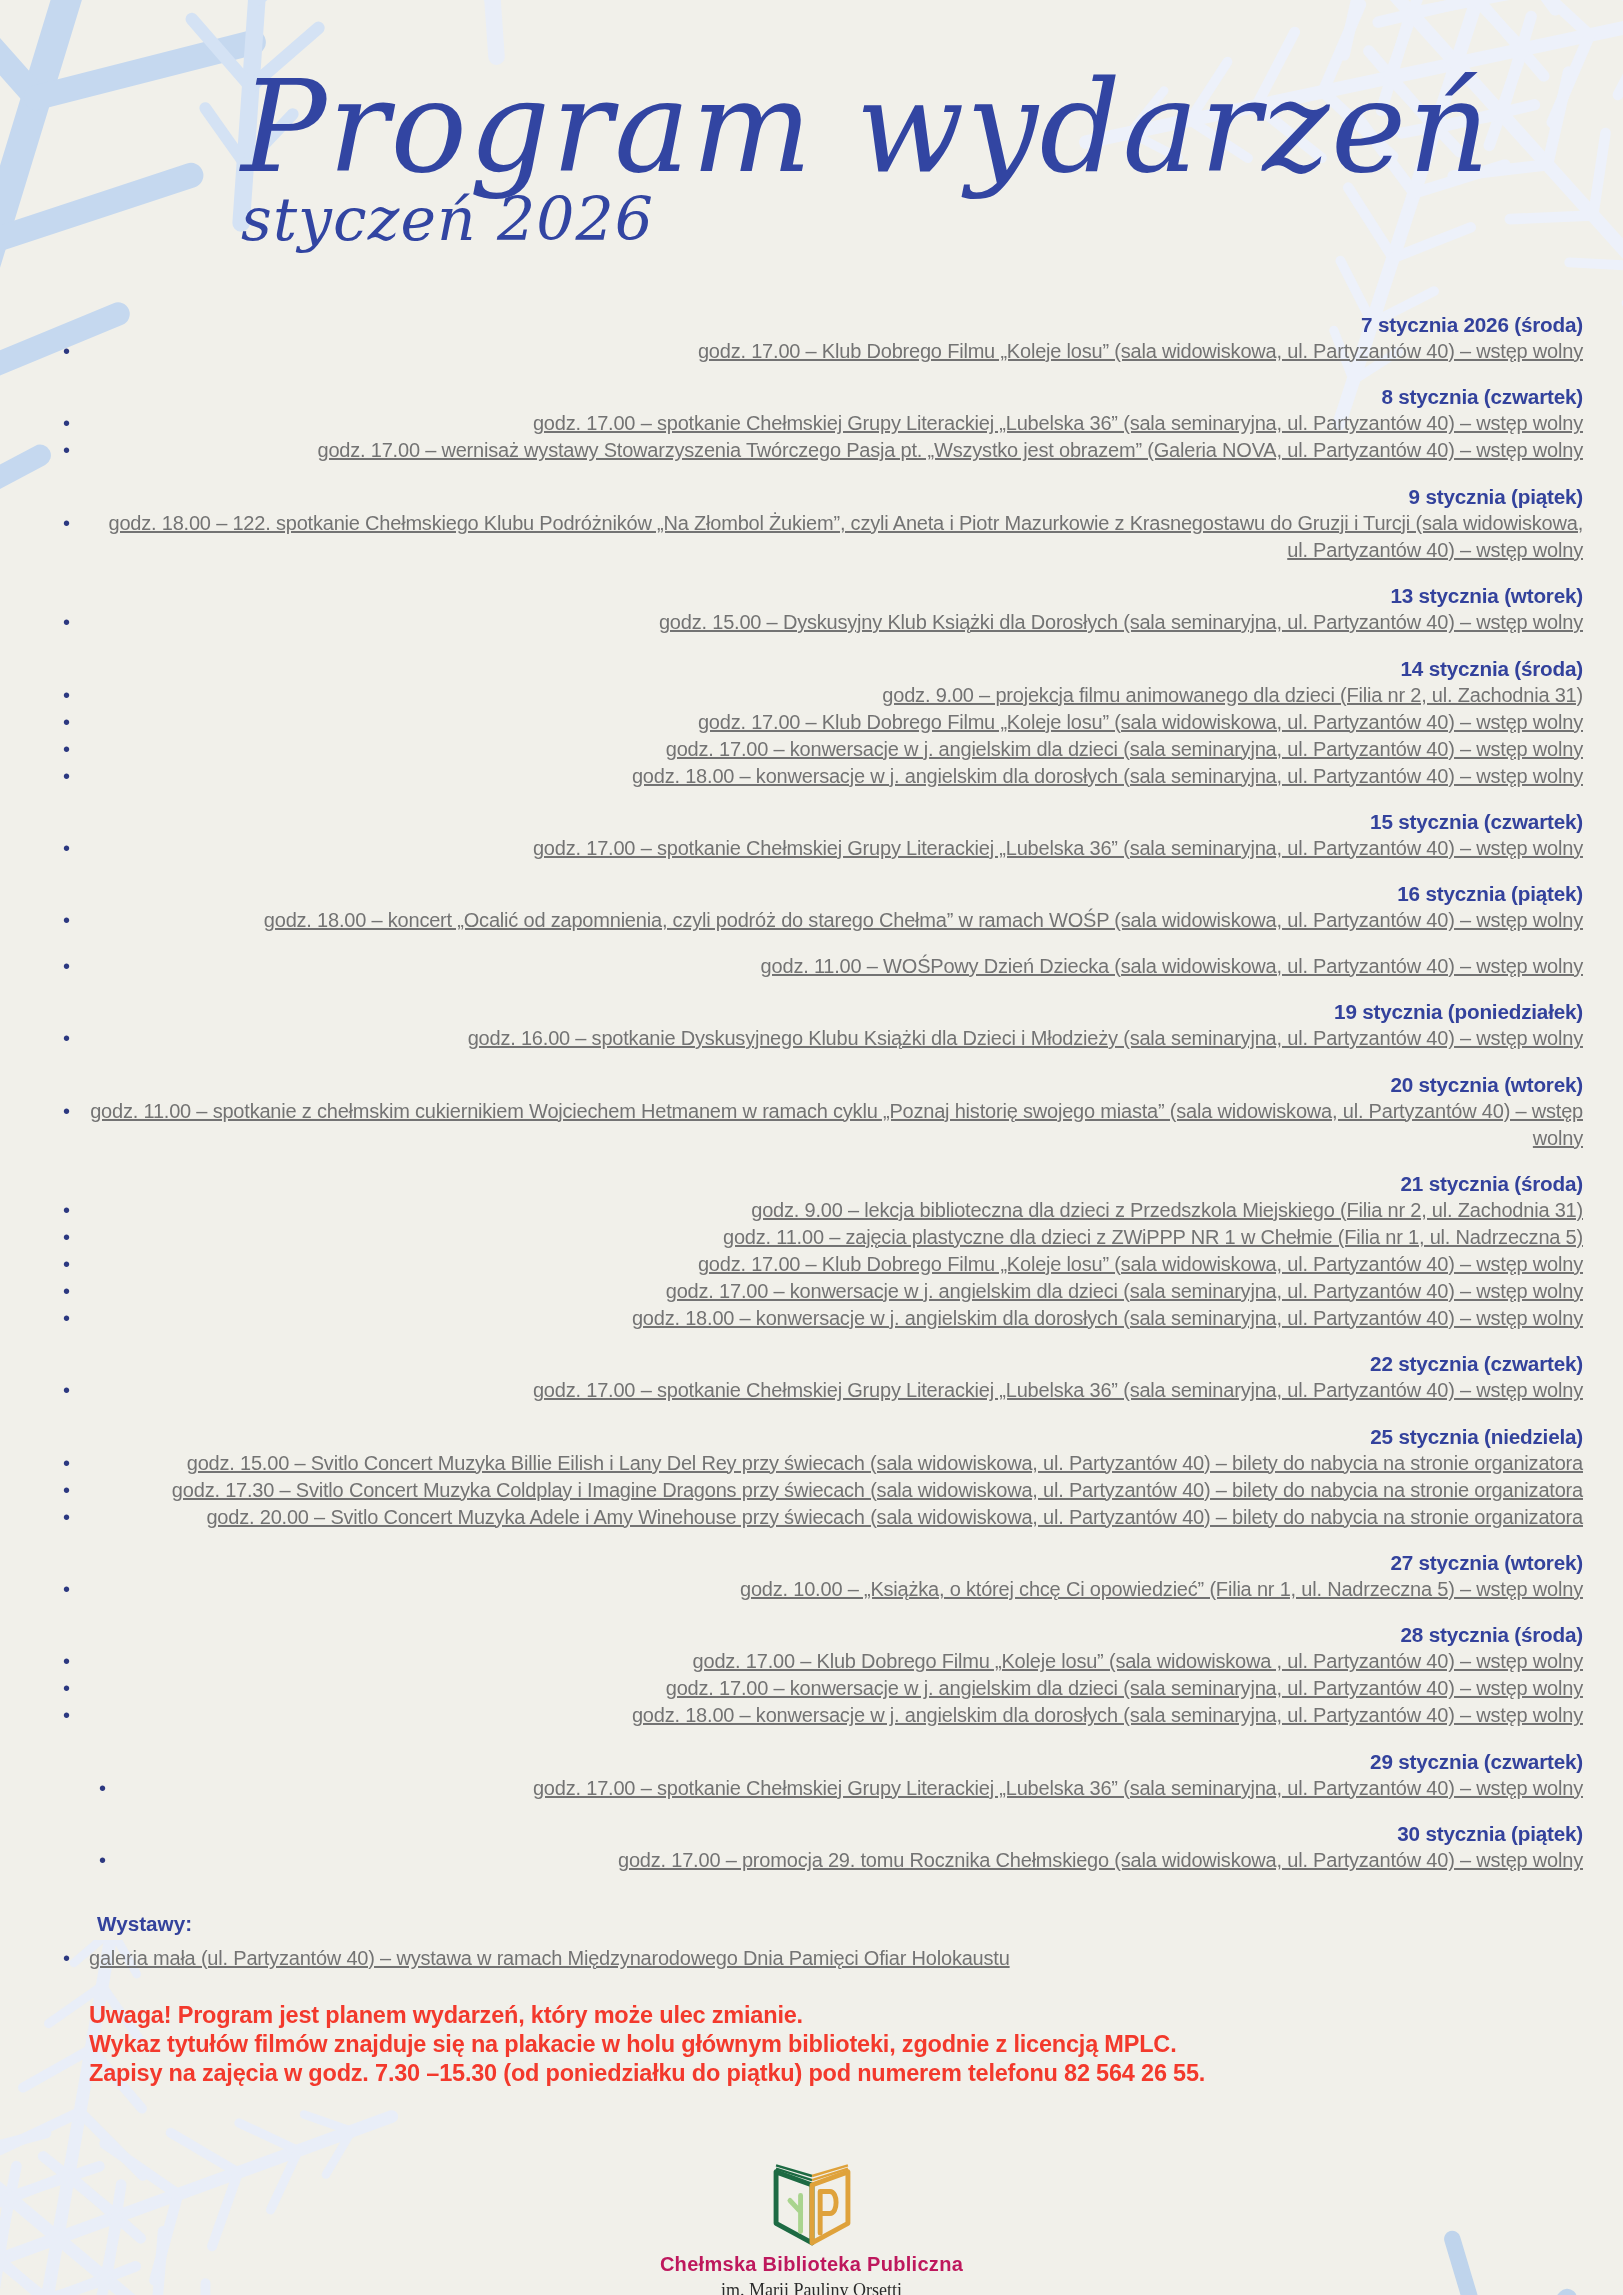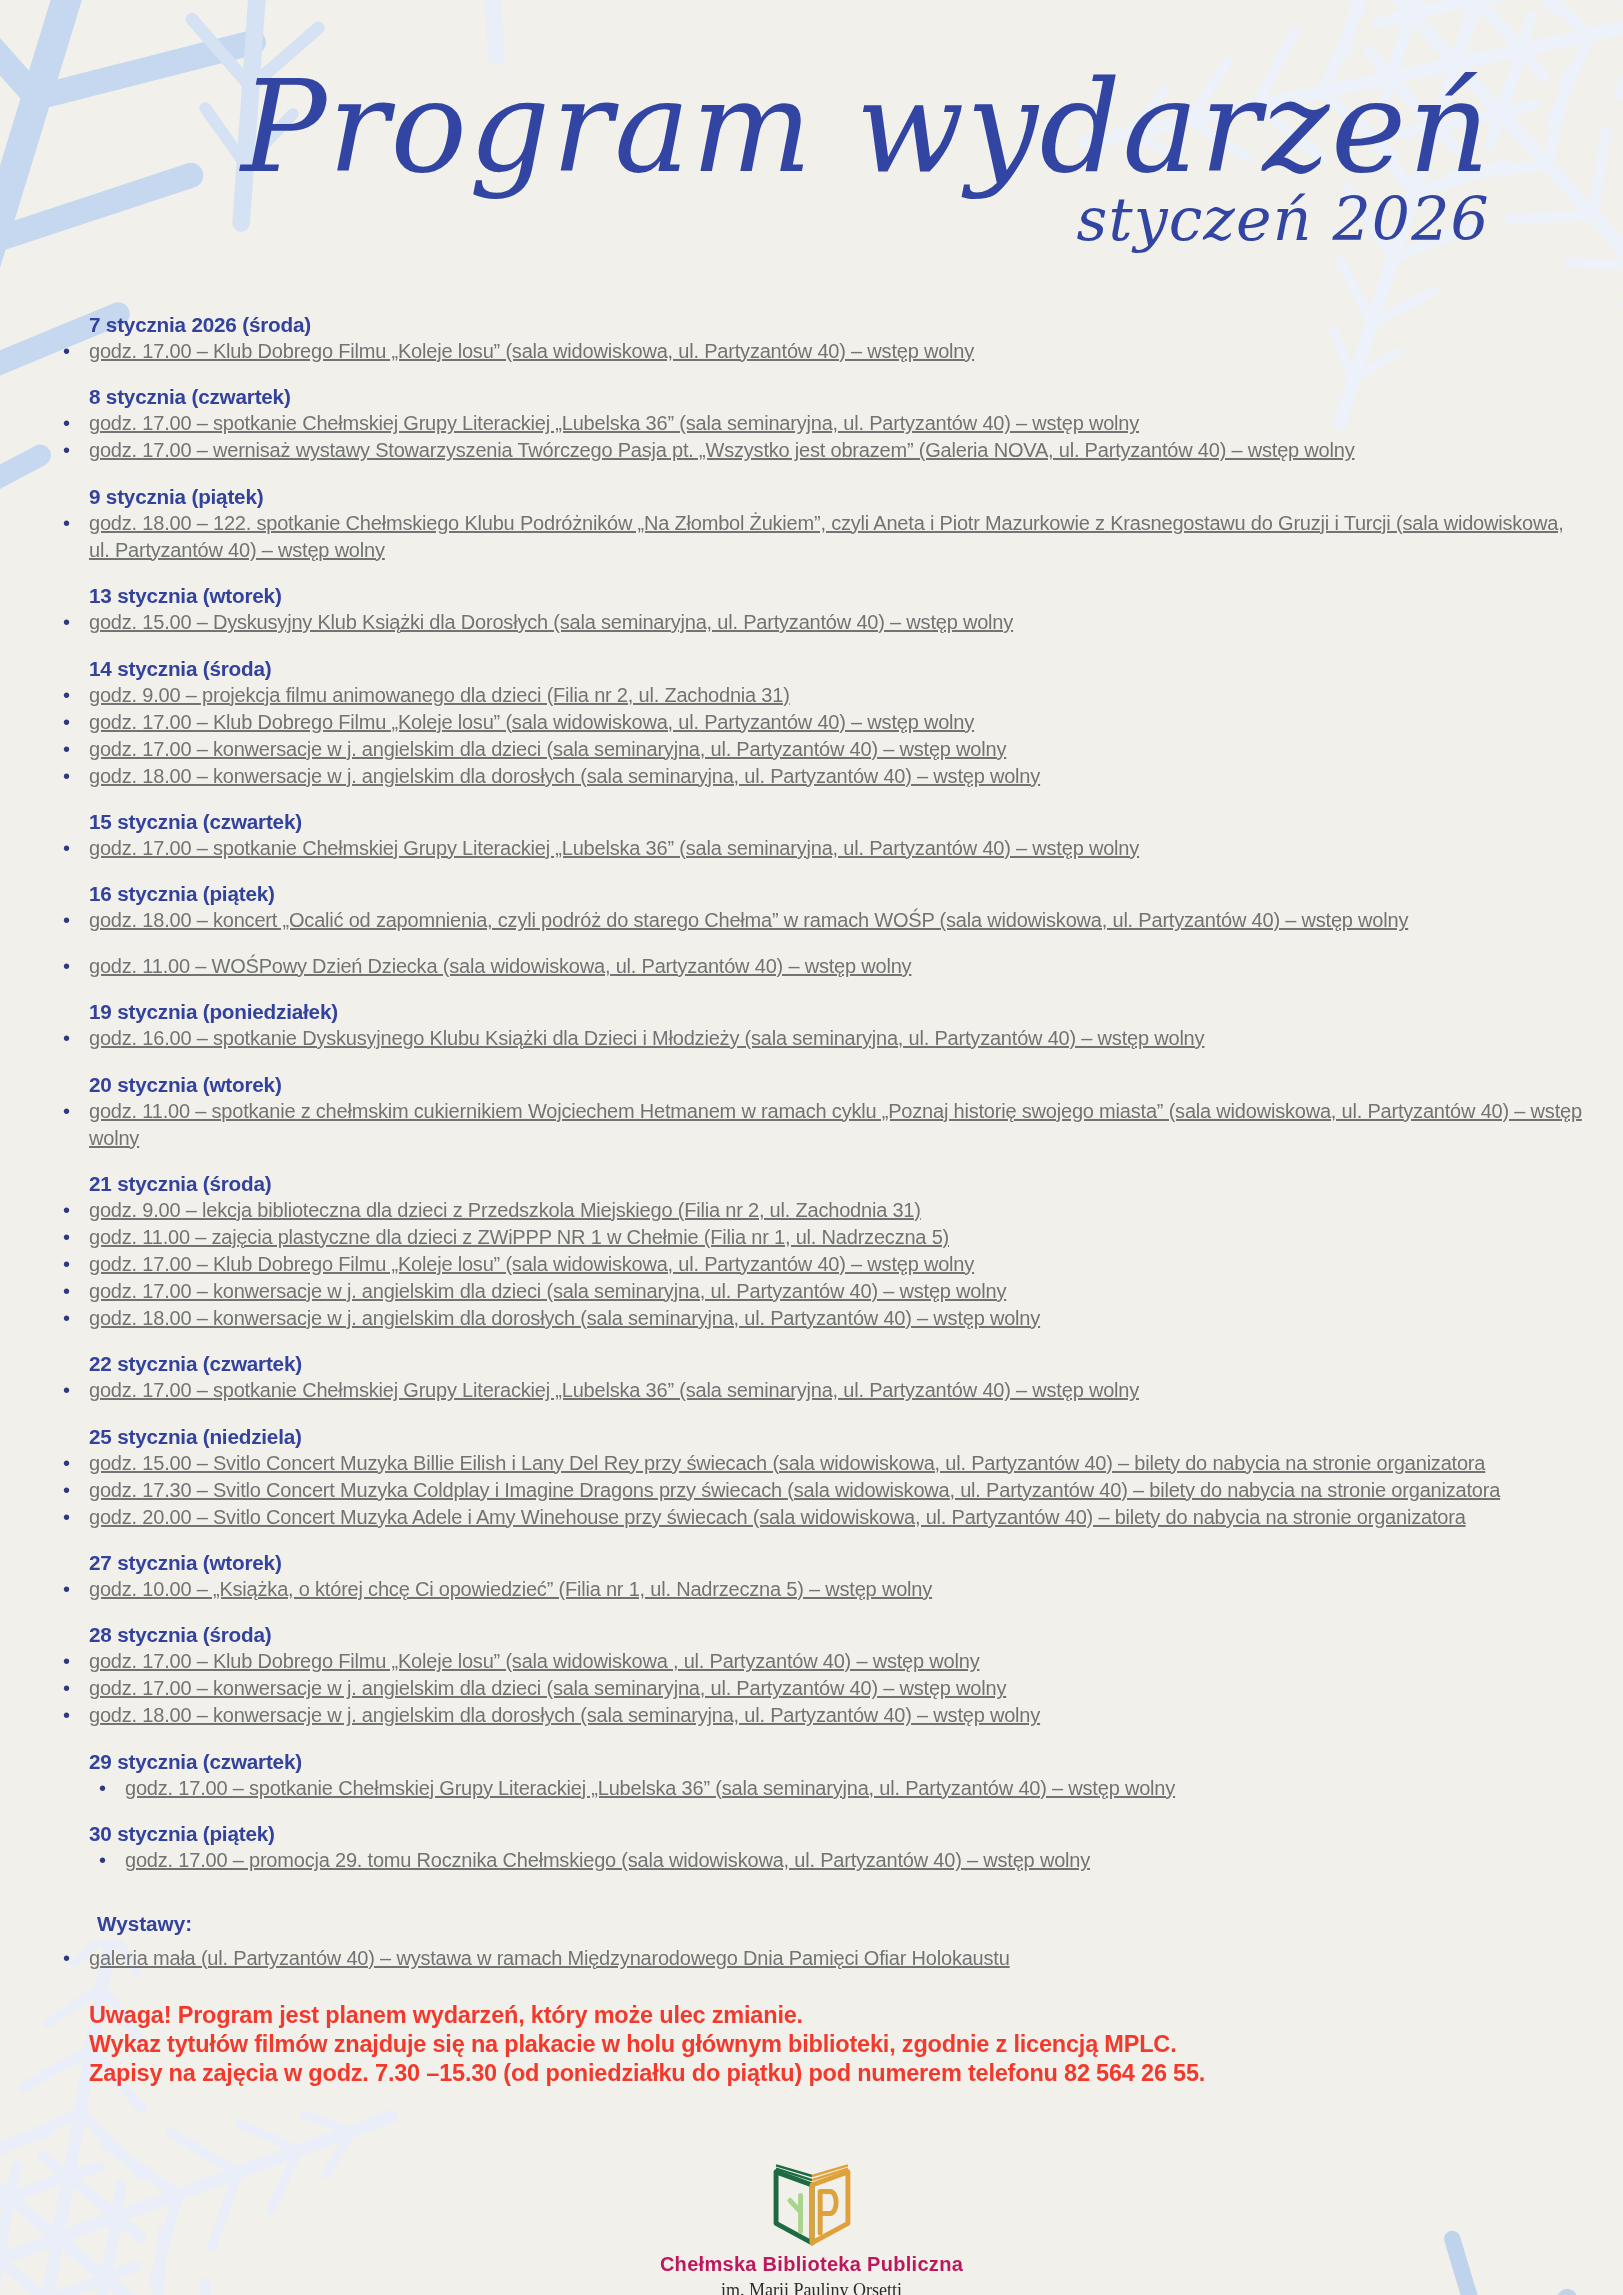--- a/index.html
+++ b/index.html
@@ -10,26 +10,26 @@
   }
   
   .deco{position:absolute; pointer-events:none;}
   
   .masthead{position:absolute; top:54px; left:241px; width:1251px;}
   .masthead h1{
     margin:0; font-family:"DejaVu Serif", serif; font-style:italic; font-weight:400;
     font-size:127px; line-height:1.15; color:#3245a2; letter-spacing:1.7px; white-space:nowrap;
   }
   .masthead .subtitle{
-    margin-top:-16px; text-align:right; font-family:"DejaVu Serif", serif; font-style:italic;
+    margin-top:-16px; text-align:left; font-family:"DejaVu Serif", serif; font-style:italic;
     font-size:60px; color:#3245a2; letter-spacing:1.1px; padding-right:2.3px;
   }
   
   .content{position:absolute; top:311px; left:89px; width:1494px;}
-  .day{margin:0 0 18.4px 0;}
+  .day{margin:0 0 18.4px 0;text-align:right;}
   .day-date{
     margin:0; font-size:20.7px; line-height:27px; font-weight:700; color:#33429c; letter-spacing:-0.2px;
   }
   ul.events{margin:0; padding:0; list-style:none;}
   li.event{
     position:relative; font-size:20px; line-height:27px; color:#737373; letter-spacing:-0.2px;text-decoration:underline;
   }
   li.event::before{
     content:"•"; position:absolute; left:-26px; top:0;
     color:#2c3880; font-size:20px; line-height:27px;

